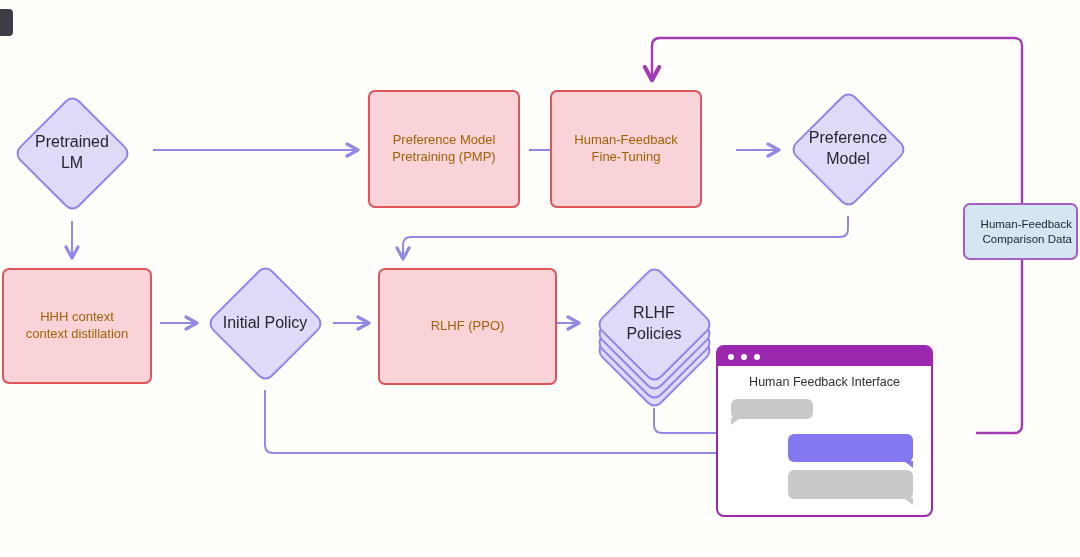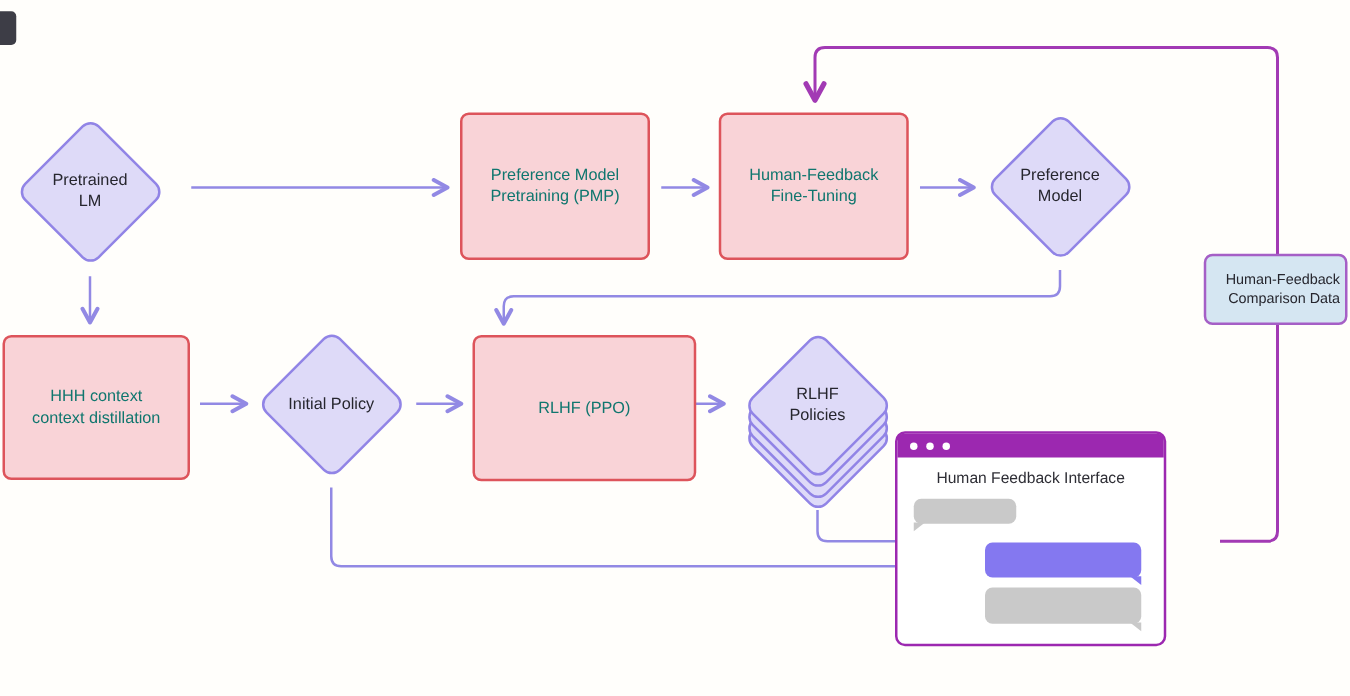--- a/index.html
+++ b/index.html
@@ -6,38 +6,38 @@
   #canvas{
     position:relative;width:1080px;height:557px;background:#fffefb;
     font-family:"Liberation Sans","DejaVu Sans",sans-serif;overflow:hidden;
   }
   #connector-layer{position:absolute;left:0;top:0;width:1080px;height:557px;}
 
   
   .process{
     position:absolute;display:flex;align-items:center;justify-content:center;
     background:#f9d3d7;border:2.5px solid #dd545b;border-radius:7px;
-    text-align:center;font-size:13px;line-height:1.3;color:#0f766e;box-sizing:border-box;
+    text-align:center;font-size:13px;line-height:1.3;color:#a16207;box-sizing:border-box;
   }
   #node-pmp{left:368px;top:90px;width:152px;height:118px;padding:0 14px;}
-  #node-hfft{left:575px;top:90px;width:152px;height:118px;padding:0 18px;}
+  #node-hfft{left:550px;top:90px;width:152px;height:118px;padding:0 18px;}
   #node-hhh{left:2px;top:268px;width:150px;height:116px;padding:0 18px;}
   #node-rlhf-ppo{left:378px;top:268px;width:179px;height:117px;padding:0 14px;}
 
   
   .diamond{
     position:absolute;display:flex;align-items:center;justify-content:center;
   }
   .diamond .shape,.stack-layer{
     position:absolute;left:50%;top:50%;width:85px;height:85px;margin:-42.5px 0 0 -42.5px;
     background:#dedaf8;border:2.5px solid #9184e6;border-radius:10px;
     transform:rotate(45deg);box-sizing:border-box;
   }
   .diamond .label{
-    position:relative;z-index:2;text-align:center;font-size:13px;line-height:1.3;color:#26262e;
+    position:relative;z-index:2;text-align:center;font-size:16px;line-height:1.3;color:#26262e;
   }
   #node-pretrained-lm{left:12px;top:93px;width:120px;height:120px;}
   #node-preference-model{left:788px;top:89px;width:120px;height:120px;}
   #node-initial-policy{left:205px;top:263px;width:120px;height:120px;}
   #node-rlhf-policies{left:594px;top:264px;width:120px;height:120px;}
   #node-pretrained-lm .label{max-width:78px;}
   #node-preference-model .label{max-width:80px;}
   #node-rlhf-policies .label{max-width:62px;}
   .stack-layer.l1{transform:translateY(9px) rotate(45deg);}
   .stack-layer.l2{transform:translateY(18px) rotate(45deg);}

